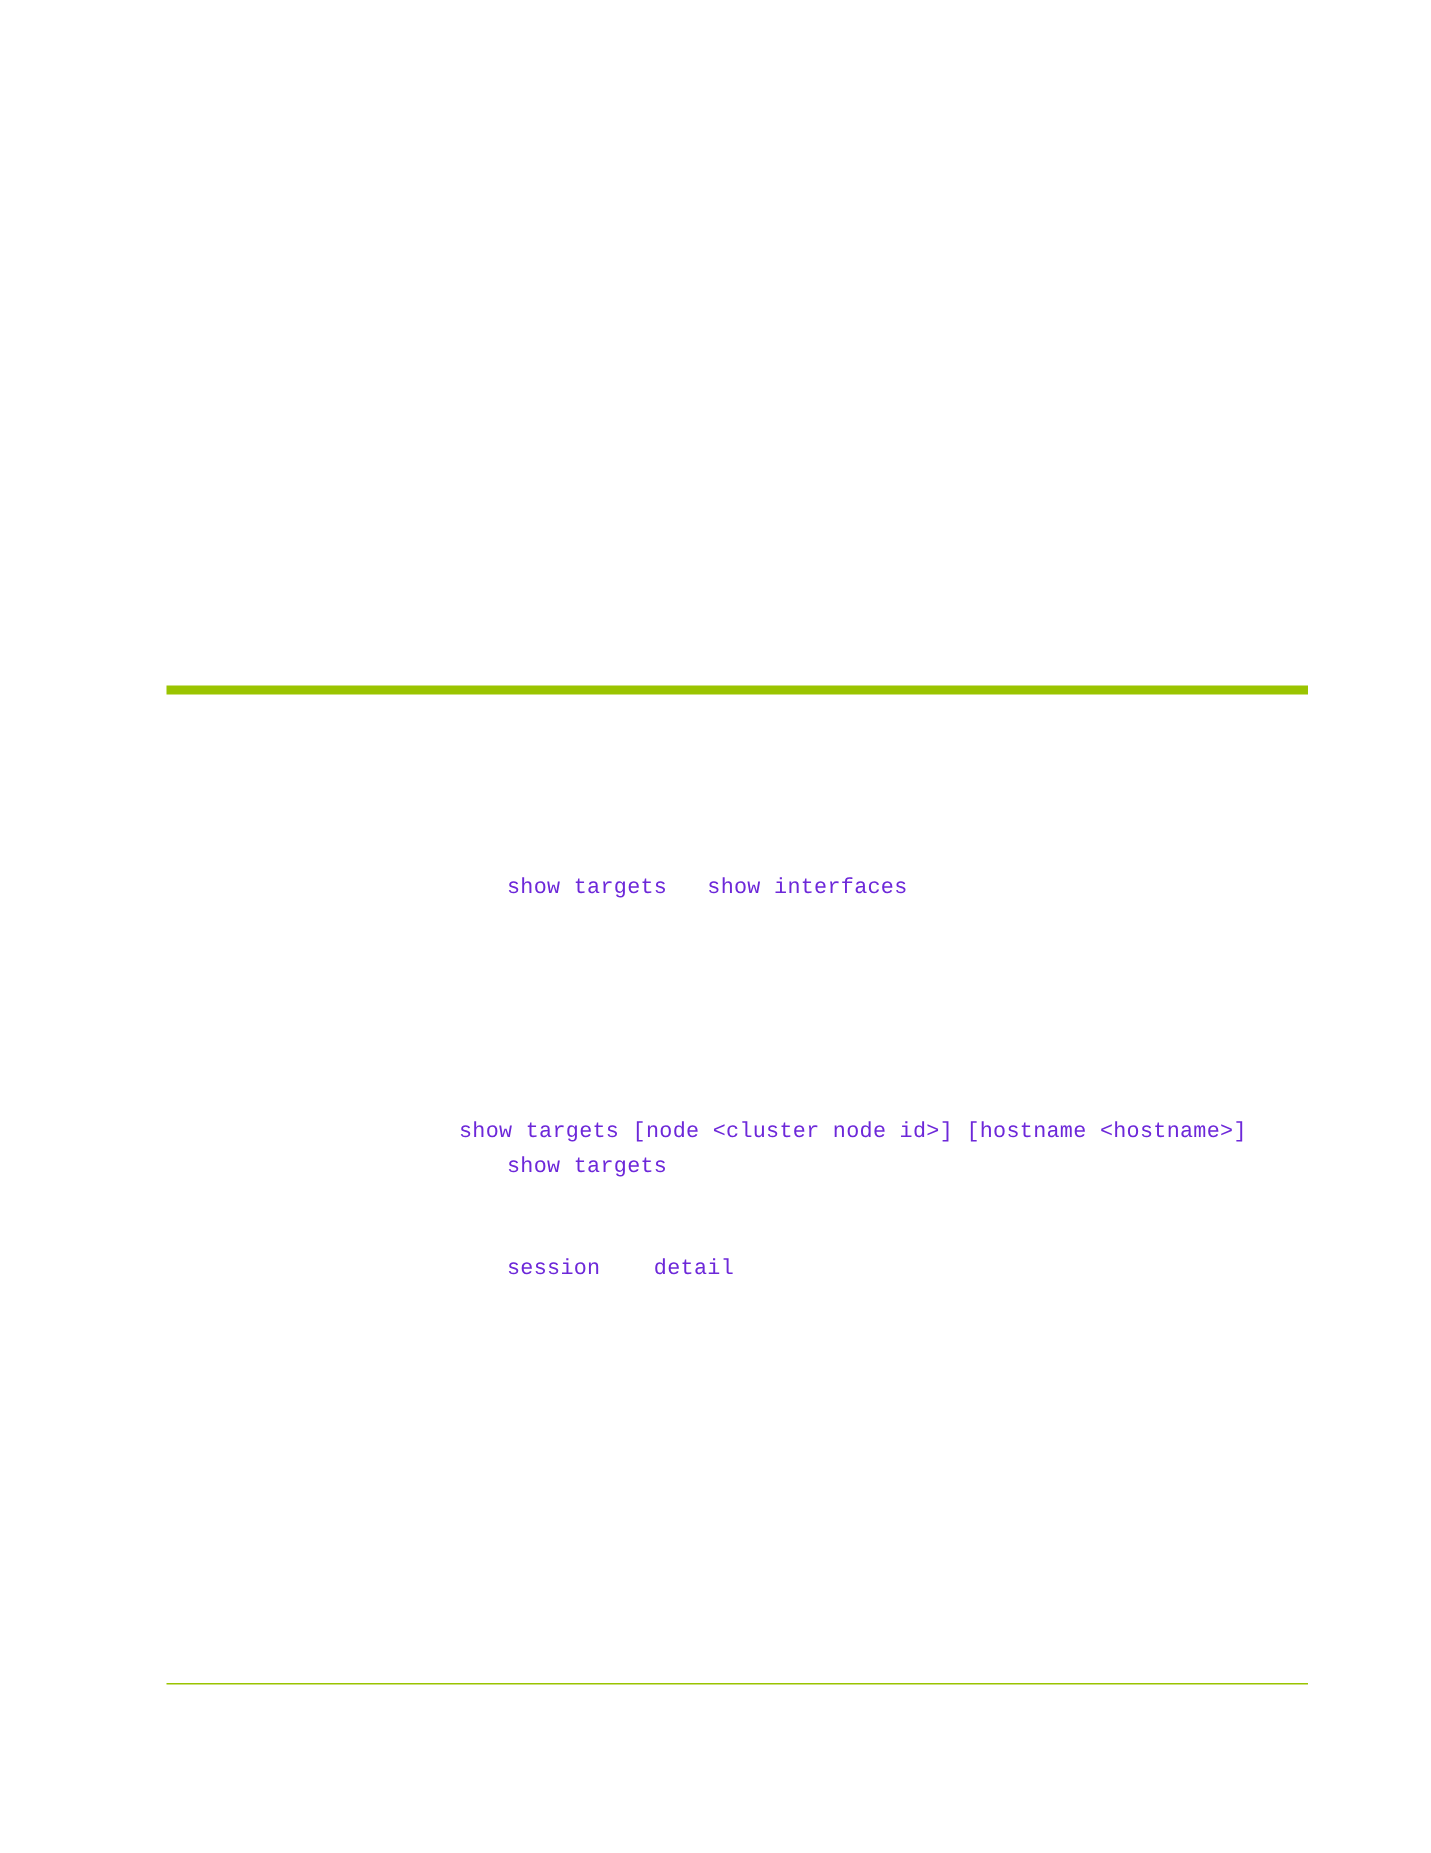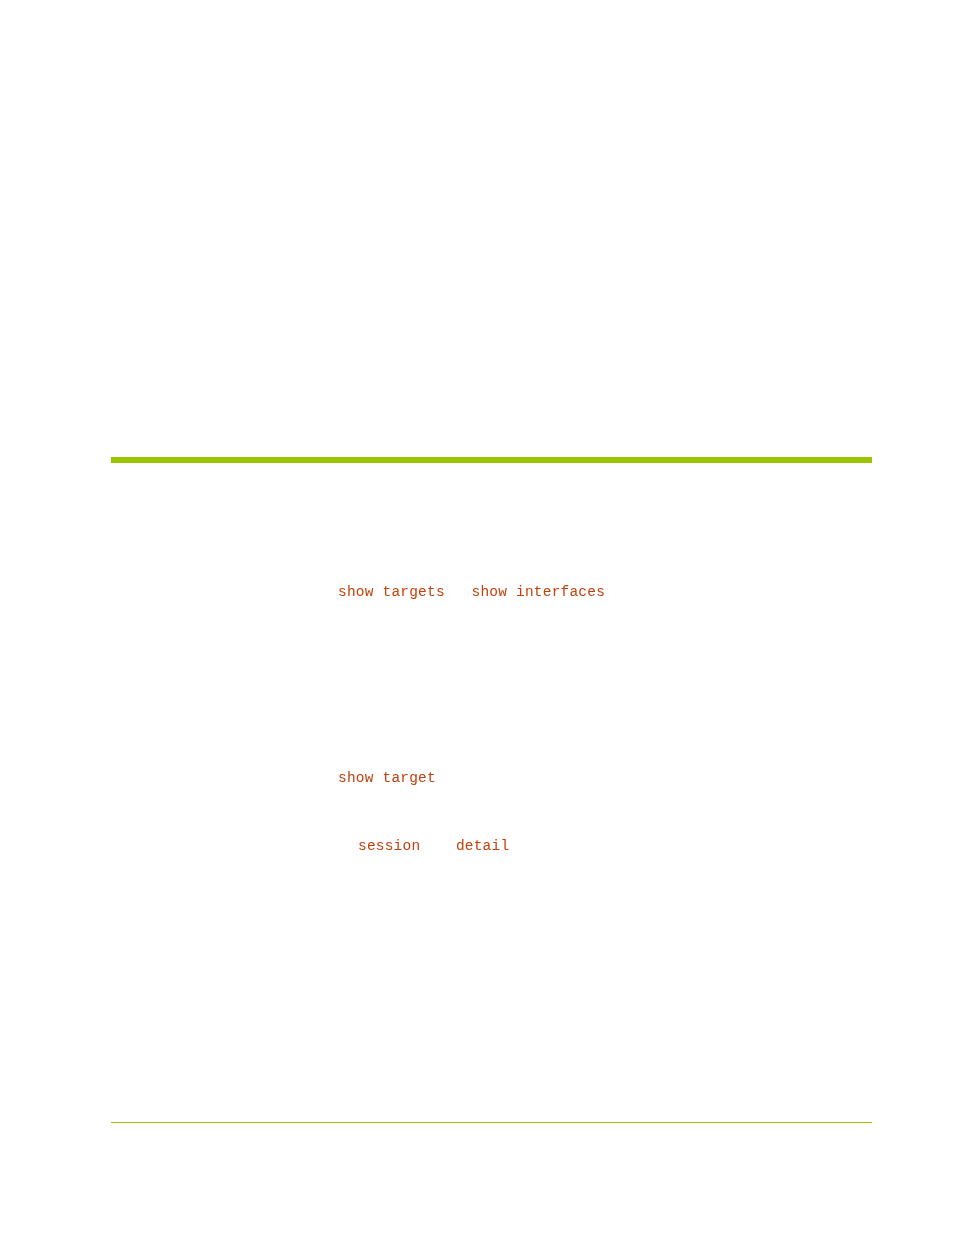--- a/index.html
+++ b/index.html
@@ -36,43 +36,44 @@
     height: 1px;
     background: #9ac400;
   }
 
   
   .code {
     position: absolute;
     font-family: "Liberation Mono", "DejaVu Sans Mono", monospace;
     font-size: 14.5px;
     line-height: 18px;
-    color: #c2410c;
+    color: #6d28d9;
     white-space: pre;
     letter-spacing: 0.2px;
   }
 
   .code-inline-1 { left: 338px; top: 583px; }
   .code-syntax   { left: 306px; top: 710px; }
   .code-inline-2 { left: 338px; top: 769px; }
-  .code-inline-3 { left: 358px; top: 837px; }
+  .code-inline-3 { left: 338px; top: 837px; }
 
   .code-syntax .line { display: block; }
 </style>
 </head>
 <body>
 
 <div class="page">
 
   <div class="rule-top"></div>
 
   <div class="code code-inline-1">show targets   show interfaces</div>
 
   <div class="code code-syntax">
+    <span class="line">show targets [node &lt;cluster node id&gt;] [hostname &lt;hostname&gt;]</span>
   </div>
 
-  <div class="code code-inline-2">show target</div>
+  <div class="code code-inline-2">show targets</div>
 
   <div class="code code-inline-3">session    detail</div>
 
   <div class="rule-bottom"></div>
 
 </div>
 
 </body></html>

